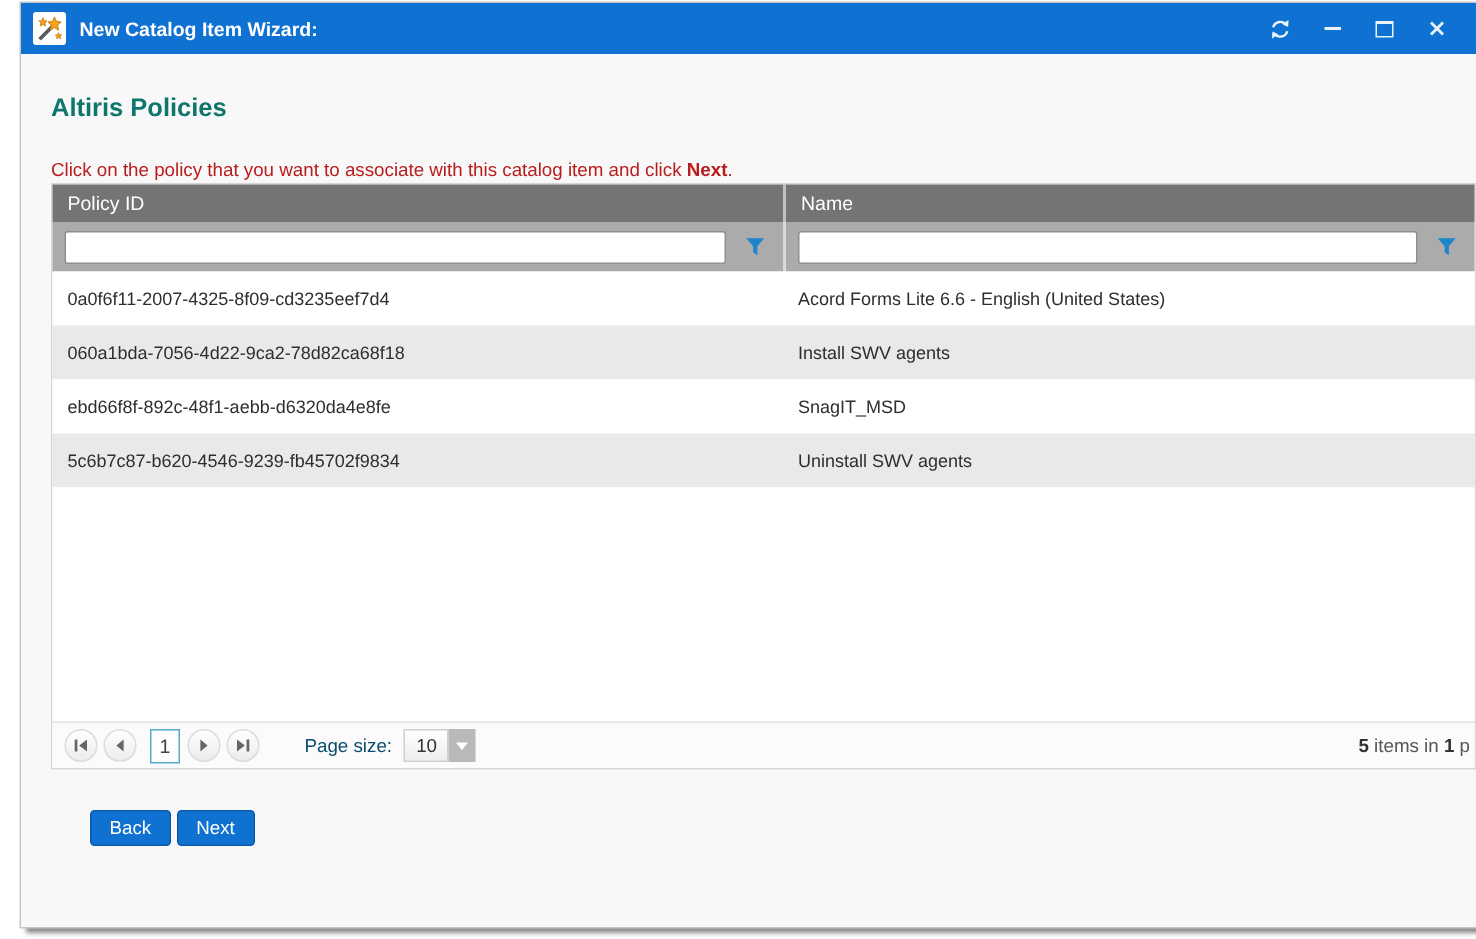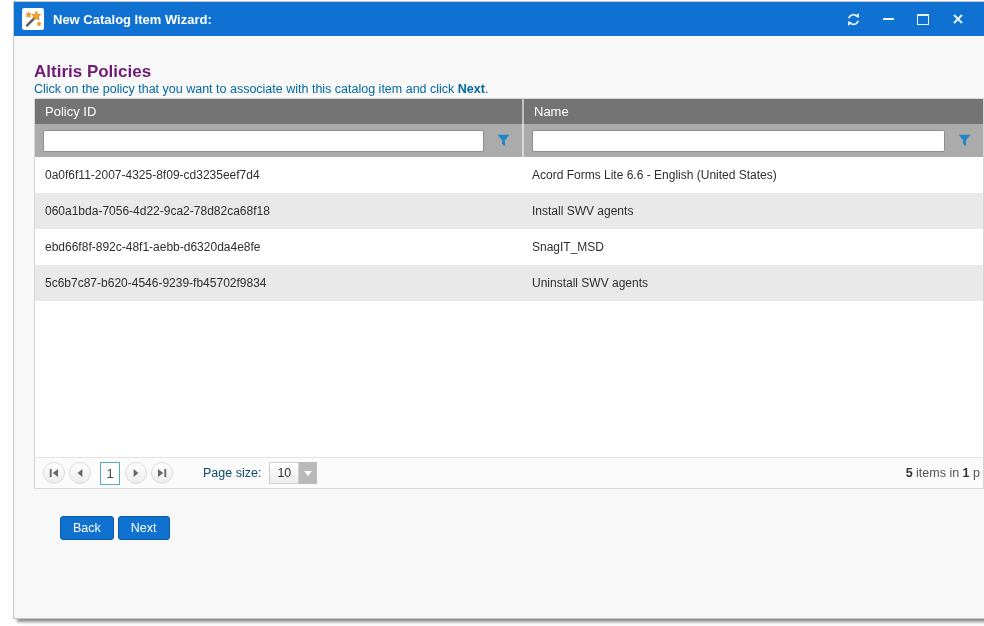--- a/index.html
+++ b/index.html
@@ -10,22 +10,22 @@
   
   .titlebar{height:34px;background:#0f72d2;display:flex;align-items:center;padding:0 10px 0 8px;}
   .app-icon{width:22px;height:22px;margin-right:9px;flex:0 0 auto;}
   .title-text{color:#ffffff;font-size:13px;font-weight:bold;flex:1 1 auto;white-space:nowrap;}
   .win-controls{display:flex;align-items:center;gap:19px;margin-right:14px;}
   .win-btn{width:16px;height:16px;display:flex;align-items:center;justify-content:center;cursor:pointer;}
   .min-glyph{width:11px;height:2px;background:#eaf3fc;}
   .max-glyph{width:10px;height:8px;border:1px solid #eaf3fc;border-top:2px solid #eaf3fc;background:transparent;}
   
   .content{padding:0 6px 0 20px;}
-  .page-title{margin-top:26px;font-size:17px;font-weight:bold;color:#701a75;}
-  .instruction{font-size:12.5px;color:#0369a1;}
+  .page-title{margin-top:26px;font-size:17px;font-weight:bold;color:#0f766e;}
+  .instruction{margin-top:24px;font-size:12.5px;color:#b91c1c;}
   .instruction b{font-weight:bold;}
   .note-line{margin-top:11px;font-size:12px;font-style:italic;color:#3f5fae;}
   .note-line b{font-weight:bold;}
   
   .grid{margin-top:2px;width:950px;height:391px;border:1px solid #d6d6d6;
         background:#ffffff;display:flex;flex-direction:column;box-sizing:border-box;}
   .grid-header{display:flex;height:25px;background:#747474;flex:0 0 auto;}
   .hcell{color:#ffffff;font-size:13px;display:flex;align-items:center;padding-left:10px;box-sizing:border-box;}
   .col1{width:487px;flex:0 0 auto;}
   .col2{flex:1 1 auto;}

